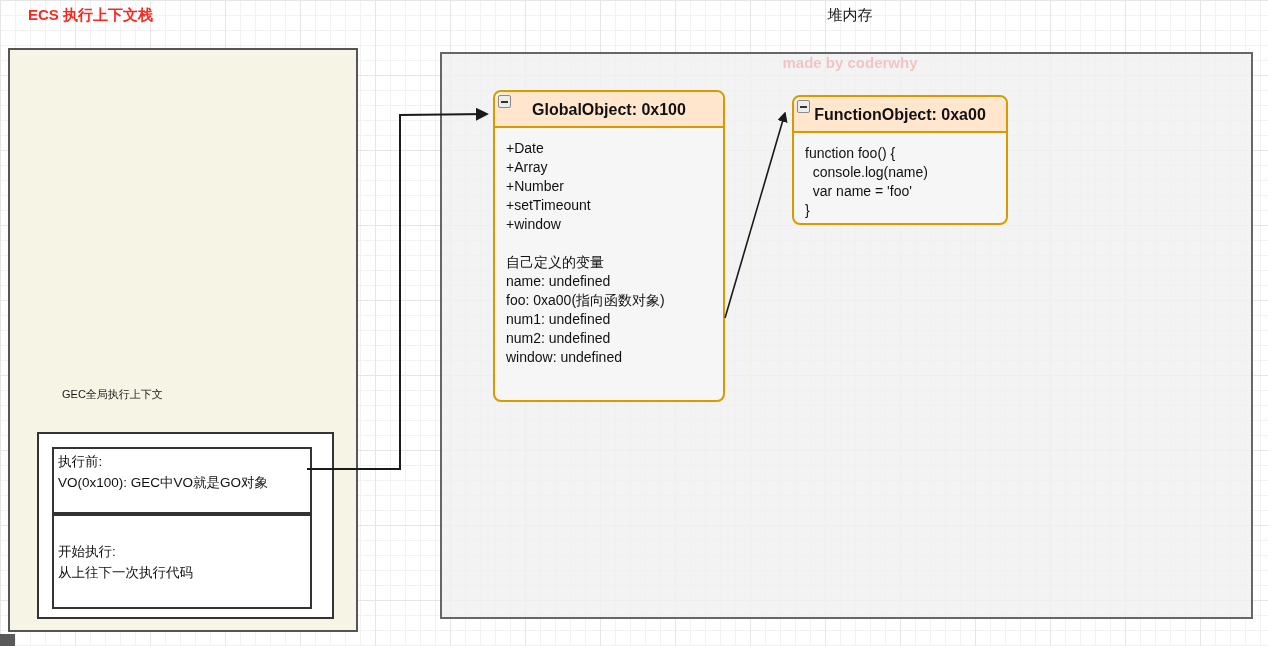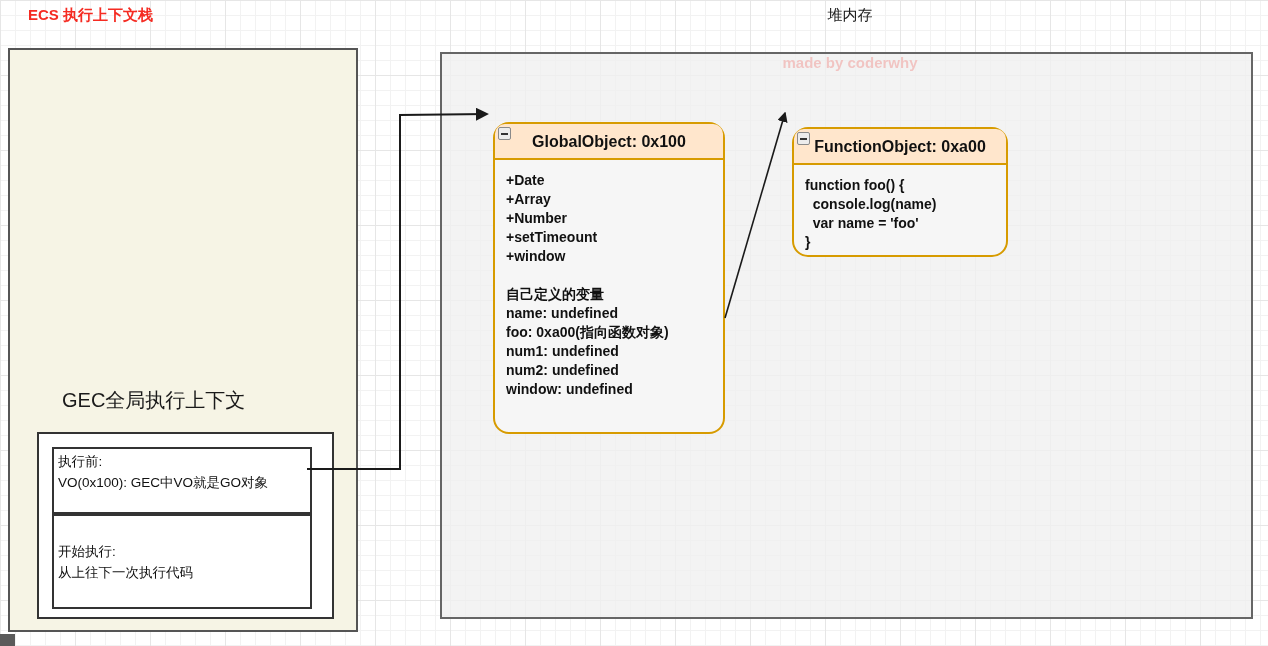--- a/index.html
+++ b/index.html
@@ -29,21 +29,21 @@
     position:absolute; left:760px; top:54px; width:180px; text-align:center;
     color:#f52b22; font-size:15px; font-weight:bold;
   }
 
   
   .stack-box {
     position:absolute; left:8px; top:48px; width:350px; height:584px;
     background:#f6f4e5; border:2px solid #555;
   }
   .gec-label {
-    position:absolute; left:52px; top:337px; font-size:20px; color:#1a1a1a;
+    position:absolute; left:52px; top:337px; font-size:11px; color:#1a1a1a;
   }
   .gec-box {
     position:absolute; left:27px; top:382px; width:297px; height:187px;
     background:#ffffff; border:2px solid #333;
   }
   .inner-note {
     position:absolute; left:13px; width:260px;
     background:#ffffff; border:2px solid #333;
     font-size:13.5px; line-height:21px; color:#111;
     padding:2px 4px; white-space:nowrap;
@@ -52,33 +52,33 @@
   .start-box  { top:80px; height:95px; display:flex; flex-direction:column; justify-content:center; }
 
   
   .heap-box {
     position:absolute; left:440px; top:52px; width:813px; height:567px;
     background:rgba(240,240,240,0.78); border:2px solid #666;
   }
 
   
   .uml-box {
-    position:absolute; border:2px solid #d79b00; border-radius:16px;
-    background:#f6f6f6; overflow:visible;margin-top:32px;
+    position:absolute; border:2px solid #d79b00; border-radius:8px;
+    background:#f6f6f6; overflow:visible;
   }
   .uml-header {
     height:36px; line-height:36px; text-align:center;
     background:#ffe6cc; border-bottom:2px solid #d79b00;
     border-radius:10px 10px 0 0;
     font-size:16px; font-weight:bold; color:#111;
   }
   .global-object { left:493px; top:90px; width:232px; height:312px; }
   .function-object { left:792px; top:95px; width:216px; height:130px; }
 
-  .uml-body { padding:11px 10px 0 11px; font-size:14px; line-height:19px; color:#111;font-weight:bold; }
+  .uml-body { padding:11px 10px 0 11px; font-size:14px; line-height:19px; color:#111; }
   .uml-body .line { height:19px; white-space:pre; }
   .blank-line { height:19px; }
 
   .collapse-icon {
     position:absolute; left:3px; top:3px; width:13px; height:13px;
     background:#ececec; border:1px solid #8a8a8a; border-radius:2px;
   }
   .collapse-icon .minus-bar {
     position:absolute; left:2px; top:5px; width:7px; height:1.5px; background:#333;
   }

